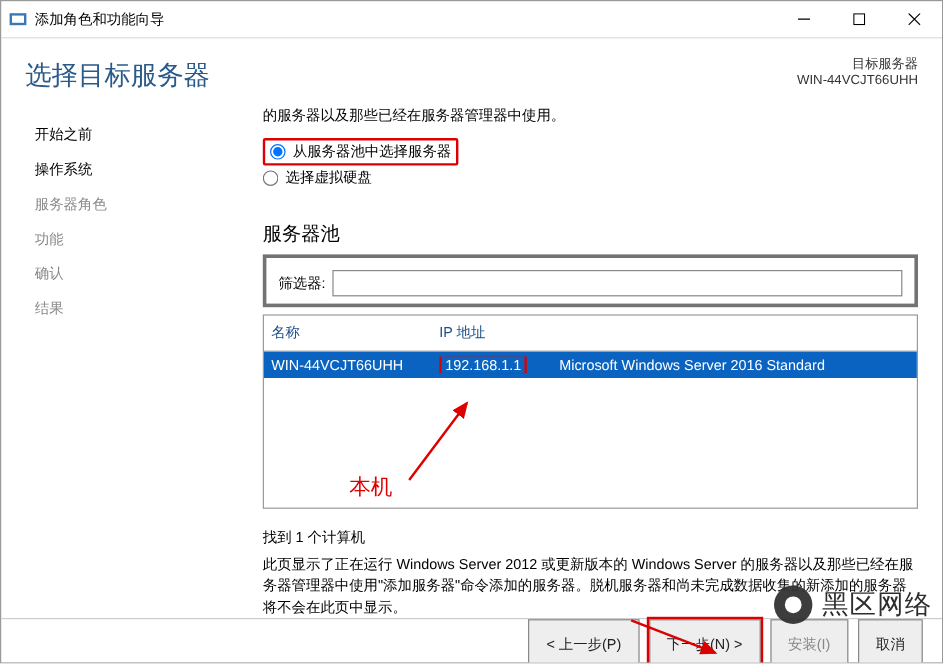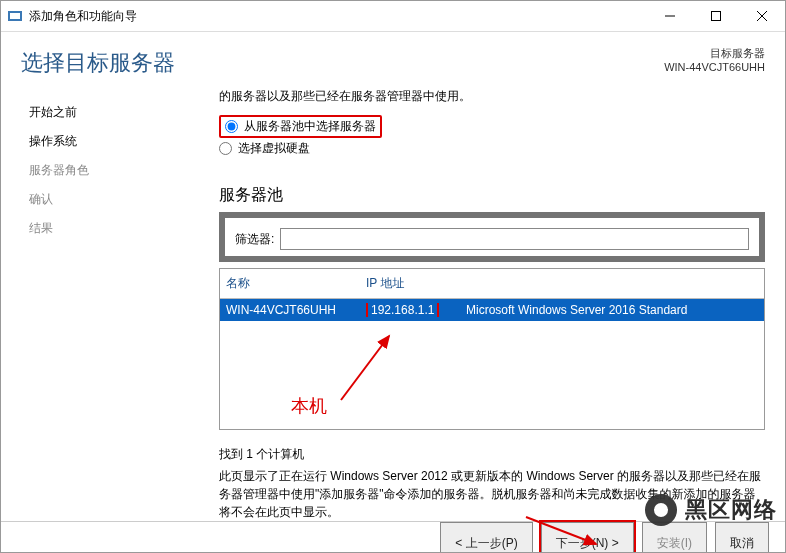--- a/index.html
+++ b/index.html
@@ -19,42 +19,42 @@
   .sidebar .item.available{color:#000}
   .sidebar .item.sel{background:#d0d0d0;color:#000}
   .content{flex:1;padding:0 20px 0 0}
   .intro{font-size:12px;margin-bottom:10px}
   .radios{margin-bottom:28px}
   .radio-row{display:flex;align-items:center;margin:2px 0}
   .radio-row input{margin:0 6px 0 0}
   .radio-row label{font-size:12px}
   .redbox{border:2px solid #d00;border-radius:2px;padding:1px 4px;display:inline-flex;align-items:center}
   .pool-label{font-size:16px;margin-bottom:6px}
-  .filterbox{border:6px solid #737373;padding:10px 10px 6px 10px}
+  .filterbox{border:3px solid #737373;padding:10px 10px 6px 10px}
   .filter-row{display:flex;align-items:center}
   .filter-row label{font-size:12px;margin-right:6px}
   .filter-row input{flex:1;border:1px solid #888;height:20px;padding:0 4px;font-size:12px}
   .table-wrap{border:1px solid #999;margin-top:6px}
   .thead{display:flex;border-bottom:1px solid #bbb;padding:6px 6px;color:#1a4f8a;font-size:12px}
   .col-name{width:140px}
   .col-ip{width:100px}
   .col-os{flex:1}
   .trow{display:flex;padding:4px 6px;align-items:center;font-size:12px}
   .trow.sel{background:#0a63c0;color:#fff}
   .trow .cell{overflow:hidden;white-space:nowrap}
   .tbody-area{height:130px}
   .found{font-size:12px;margin-top:16px}
   .hint{font-size:12px;margin-top:4px;line-height:1.5}
   .footer{height:42px;border-top:1px solid #ccc;display:flex;justify-content:flex-end;padding:0 16px;gap:8px}
   .btn{border:1px solid #888;background:#eee;padding:4px 14px;font-size:12px;color:#222}
   .btn.redoutline{outline:2px solid #d00;outline-offset:0}
   .btn.disabled{color:#888}
   .annot{position:absolute;color:#d00;pointer-events:none}
   .annot.text{font-size:18px;font-family:SimSun,serif}
-  .watermark{position:absolute;right:8px;bottom:34px;display:flex;align-items:center;color:#222;font-size:22px;font-weight:700;letter-spacing:1px;opacity:.95}
+  .watermark{position:absolute;right:8px;bottom:34px;display:flex;align-items:center;color:#222;font-size:22px;font-weight:400;letter-spacing:1px;opacity:.95}
   .watermark svg{width:40px;height:40px;margin-right:4px}
   svg.arrow{overflow:visible}
 </style>
 </head>
 <body>
 
 <div class="window">
 
   <div class="titlebar">
     <span class="icon">
@@ -90,20 +90,21 @@
         <div>目标服务器</div>
         <div>WIN-44VCJT66UHH</div>
       </div>
     </div>
 
     <div class="main">
       <div class="sidebar">
         <div class="item available">开始之前</div>
         <div class="item available">操作系统</div>
         <div class="item">服务器角色</div>
+        <div class="item">功能</div>
         <div class="item">确认</div>
         <div class="item">结果</div>
       </div>
 
       <div class="content">
         <div class="intro">的服务器以及那些已经在服务器管理器中使用。</div>
 
         <div class="radios">
           <div class="radio-row">
             <span class="redbox">

